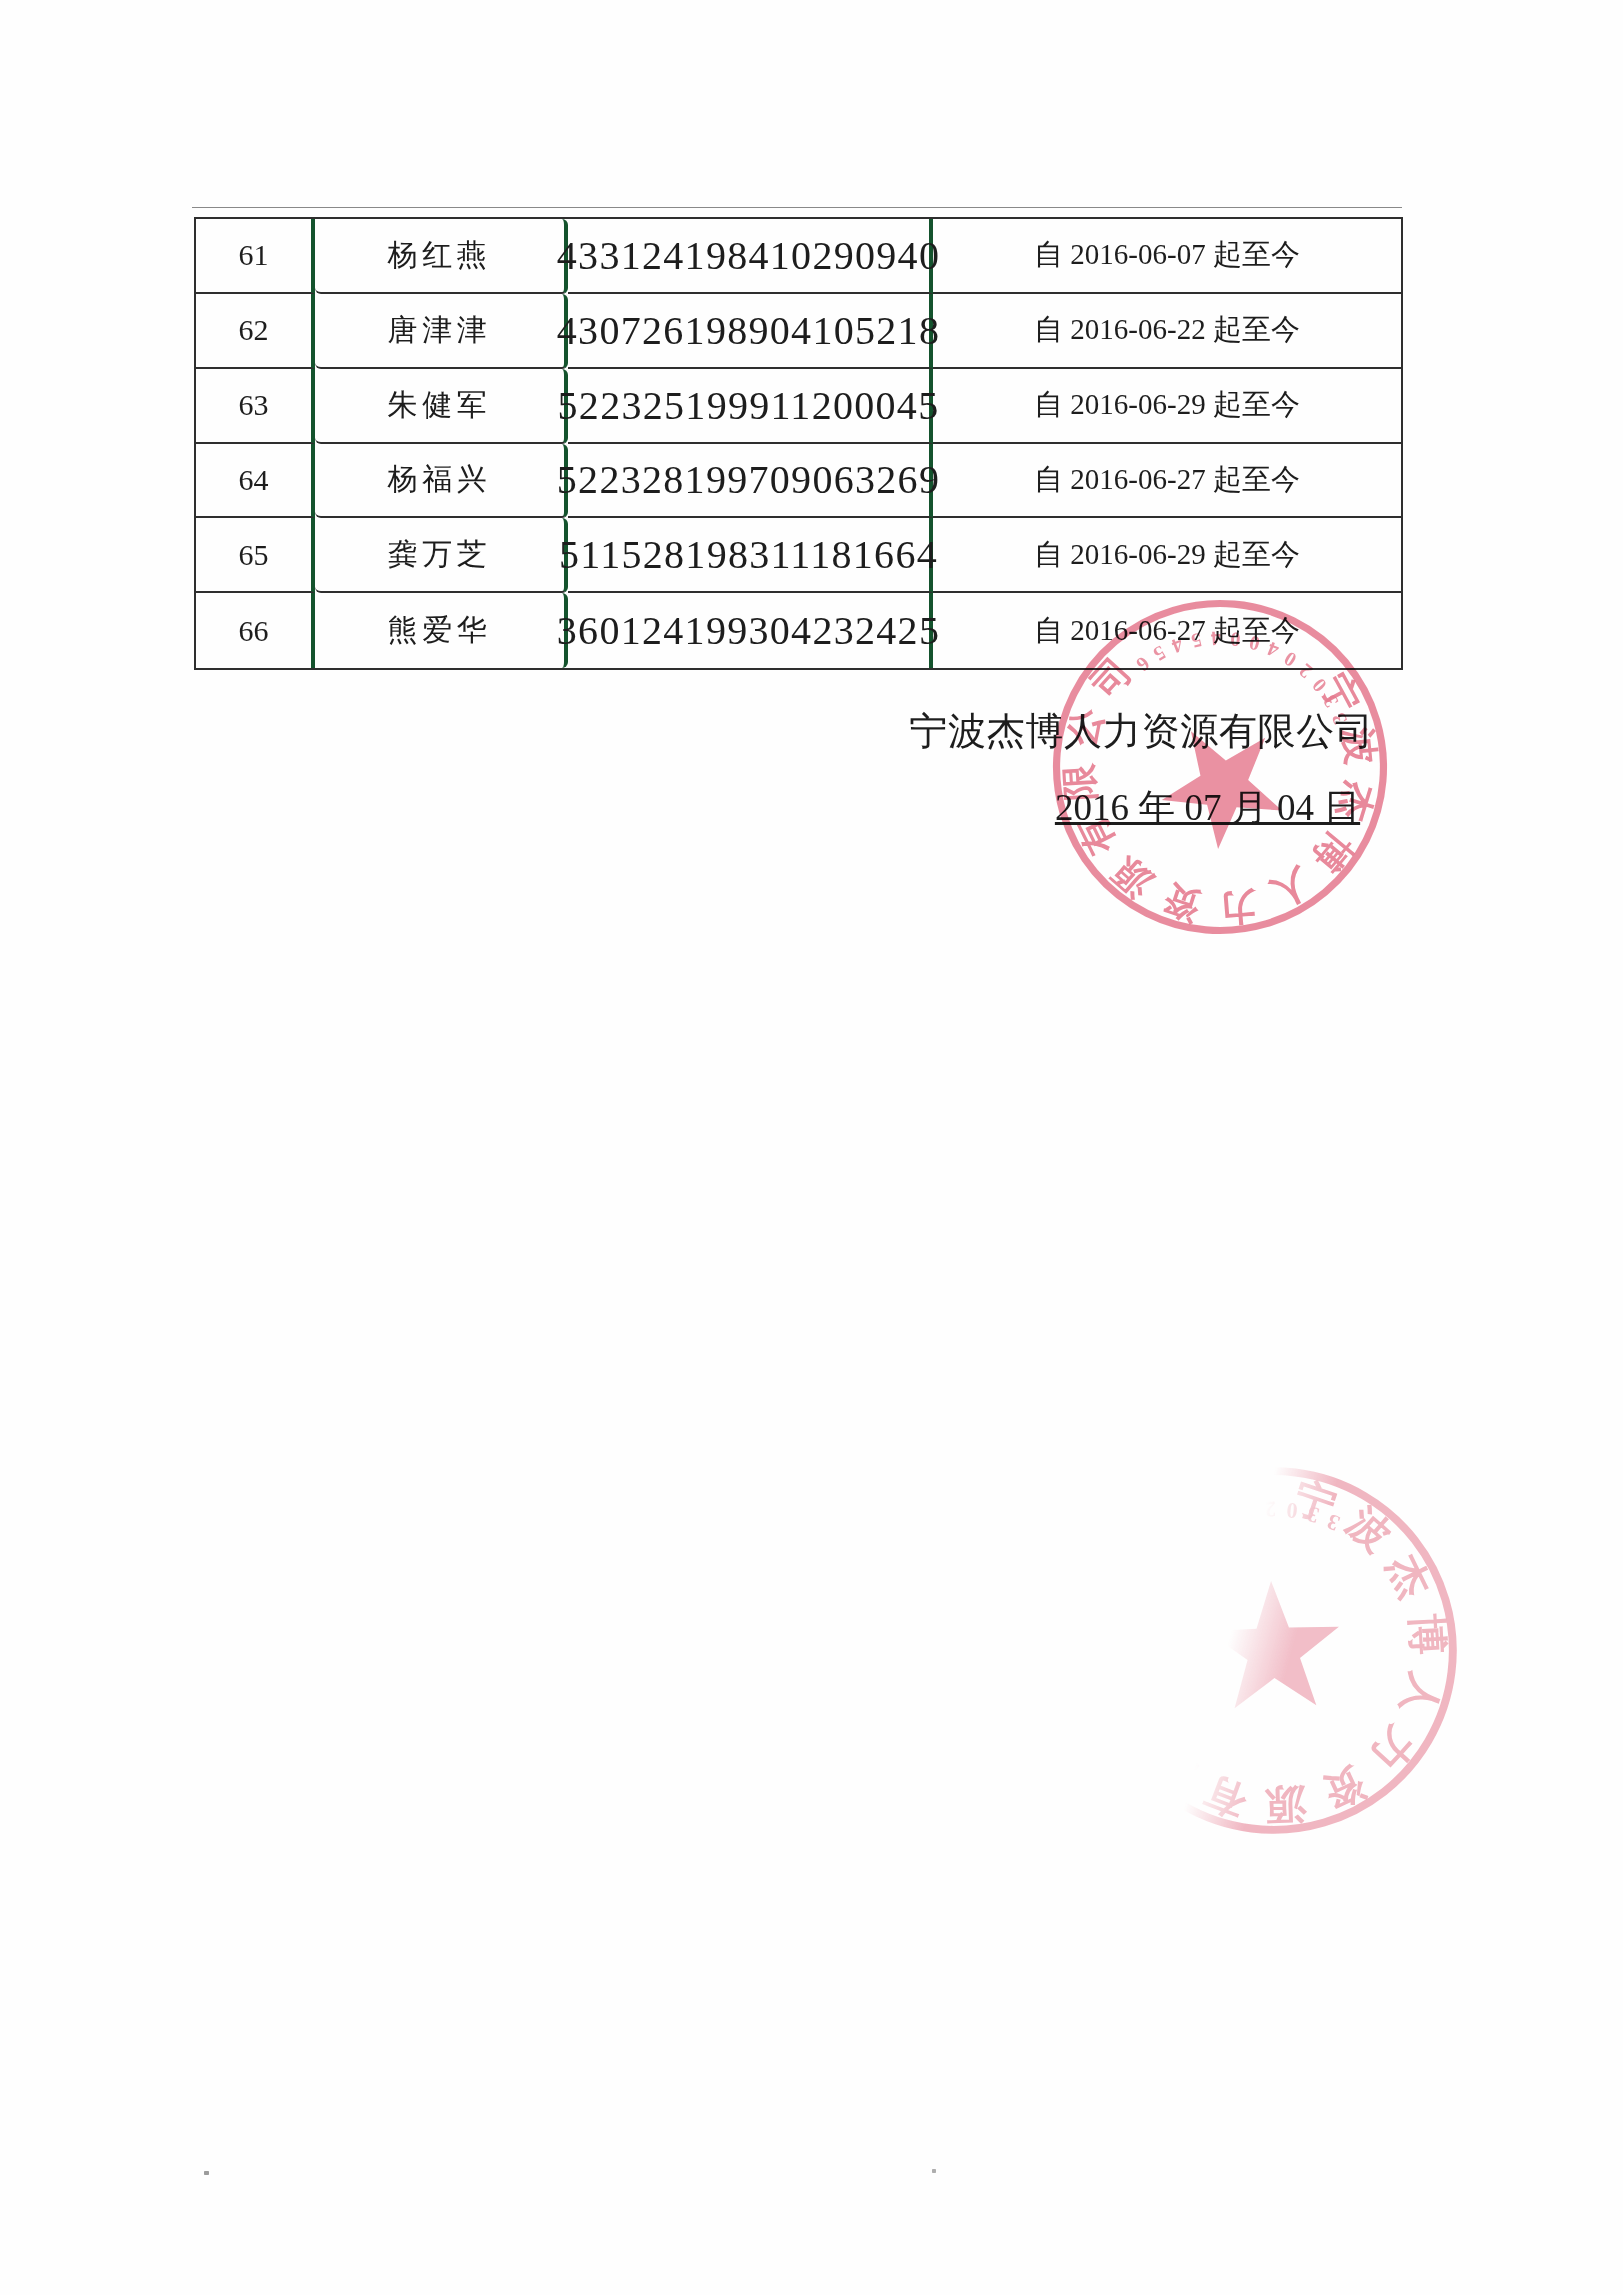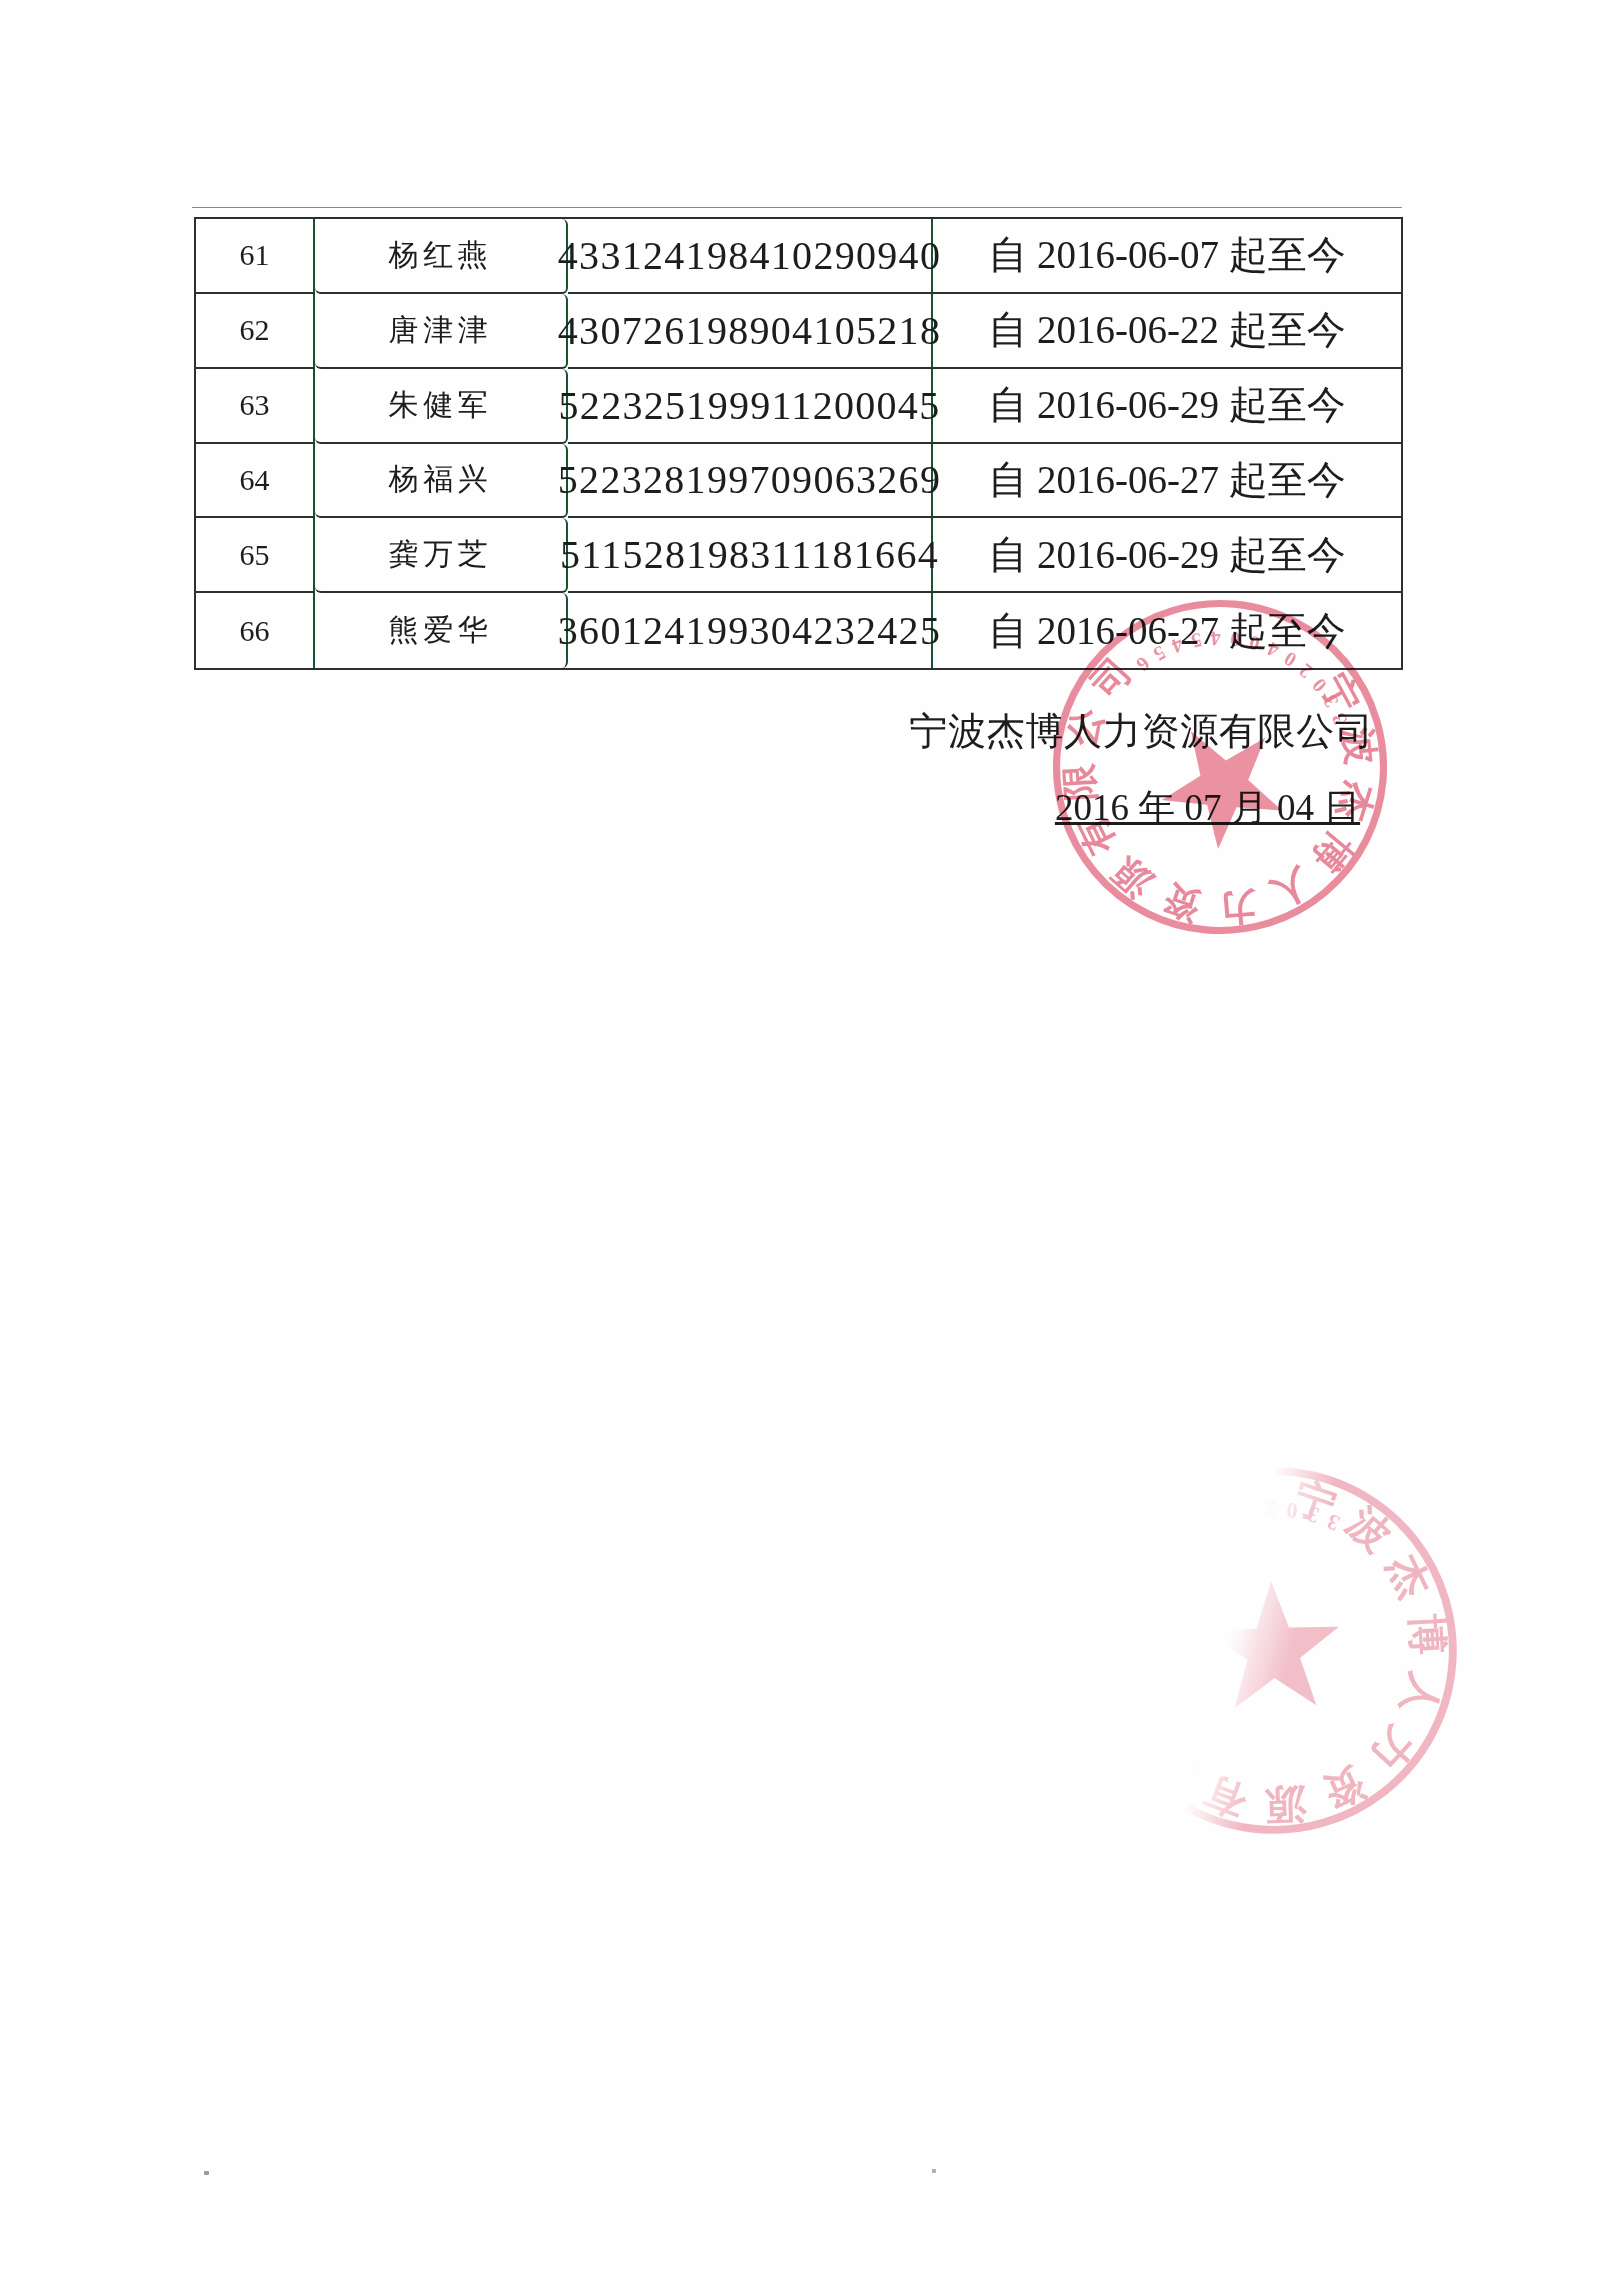--- a/index.html
+++ b/index.html
@@ -21,27 +21,27 @@
     position:absolute;left:194px;top:217px;width:1209px;height:453px;
     display:grid;
     grid-template-columns:119px 253px 365px auto;
     grid-auto-rows:1fr;
     border:2px solid #2e2e2e;
     box-sizing:border-box;
   }
   .t-row{display:contents;}
   .cell{
     display:flex;align-items:center;justify-content:center;
-    border-right:2px solid #14532d;
+    border-right:4px solid #14532d;
     border-bottom:2px solid #2e2e2e;
     font-size:30px;
     box-sizing:border-box;
     white-space:nowrap;
   }
-  .cell.col4{border-right:none;font-size:39px;}
+  .cell.col4{border-right:none;font-size:29px;}
   .t-row:last-child .cell{border-bottom:none;}
   .cell.col2{letter-spacing:4.6px;border-radius:6px;}
   .cell.col3{letter-spacing:1.3px;font-size:40px;}
   
   .company-name{
     position:absolute;left:909px;top:708px;width:465px;height:46px;
     font-size:38px;line-height:46px;letter-spacing:0.7px;
     text-align:center;white-space:nowrap;
   }
   .issue-date{

